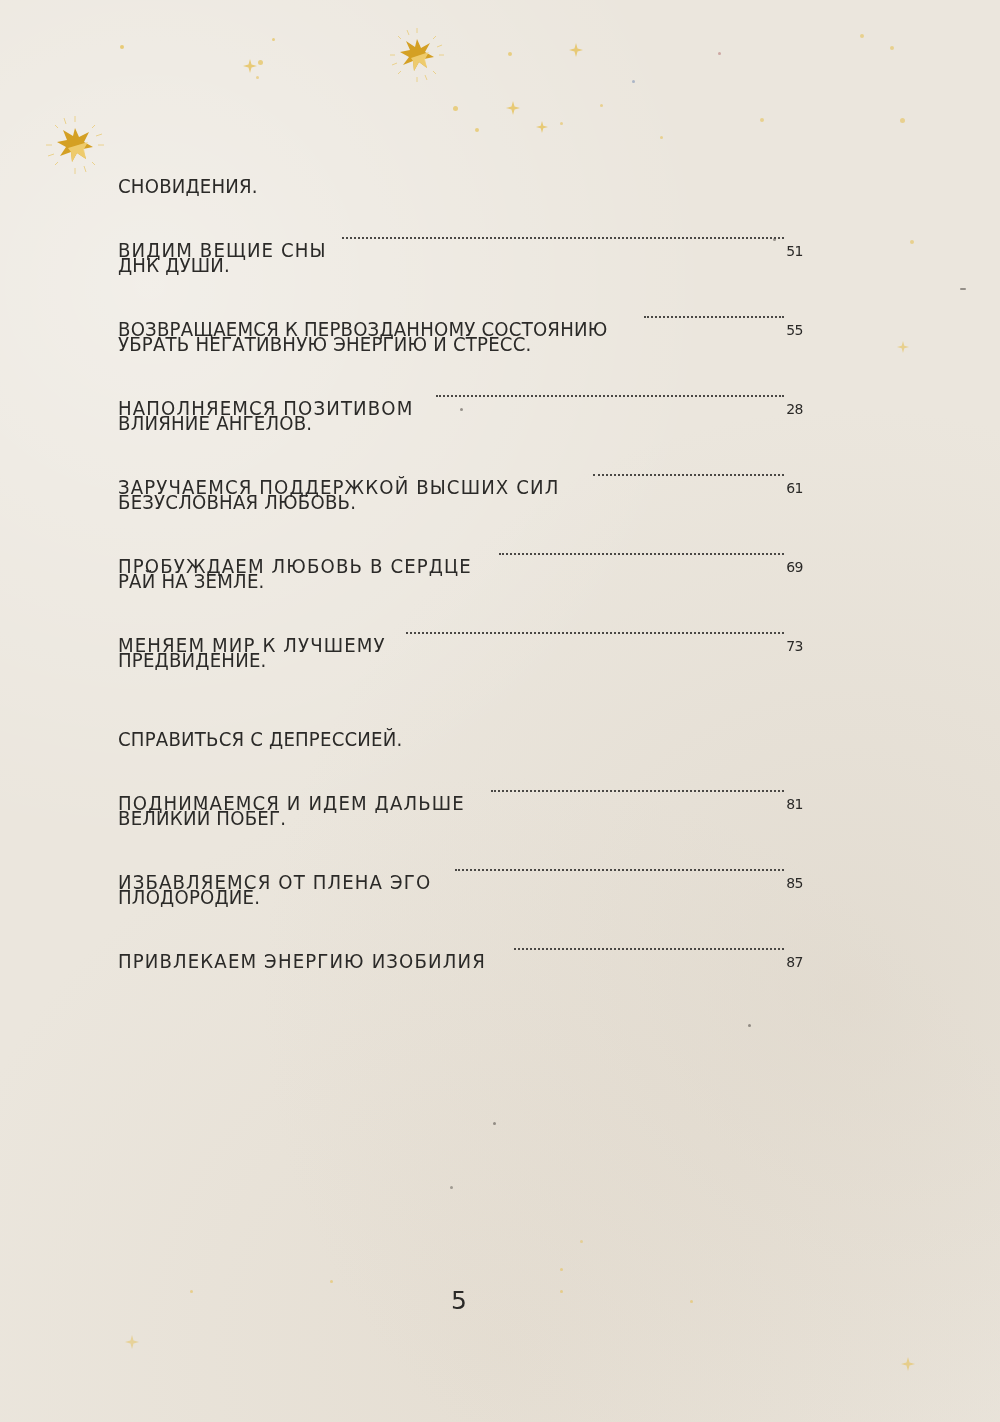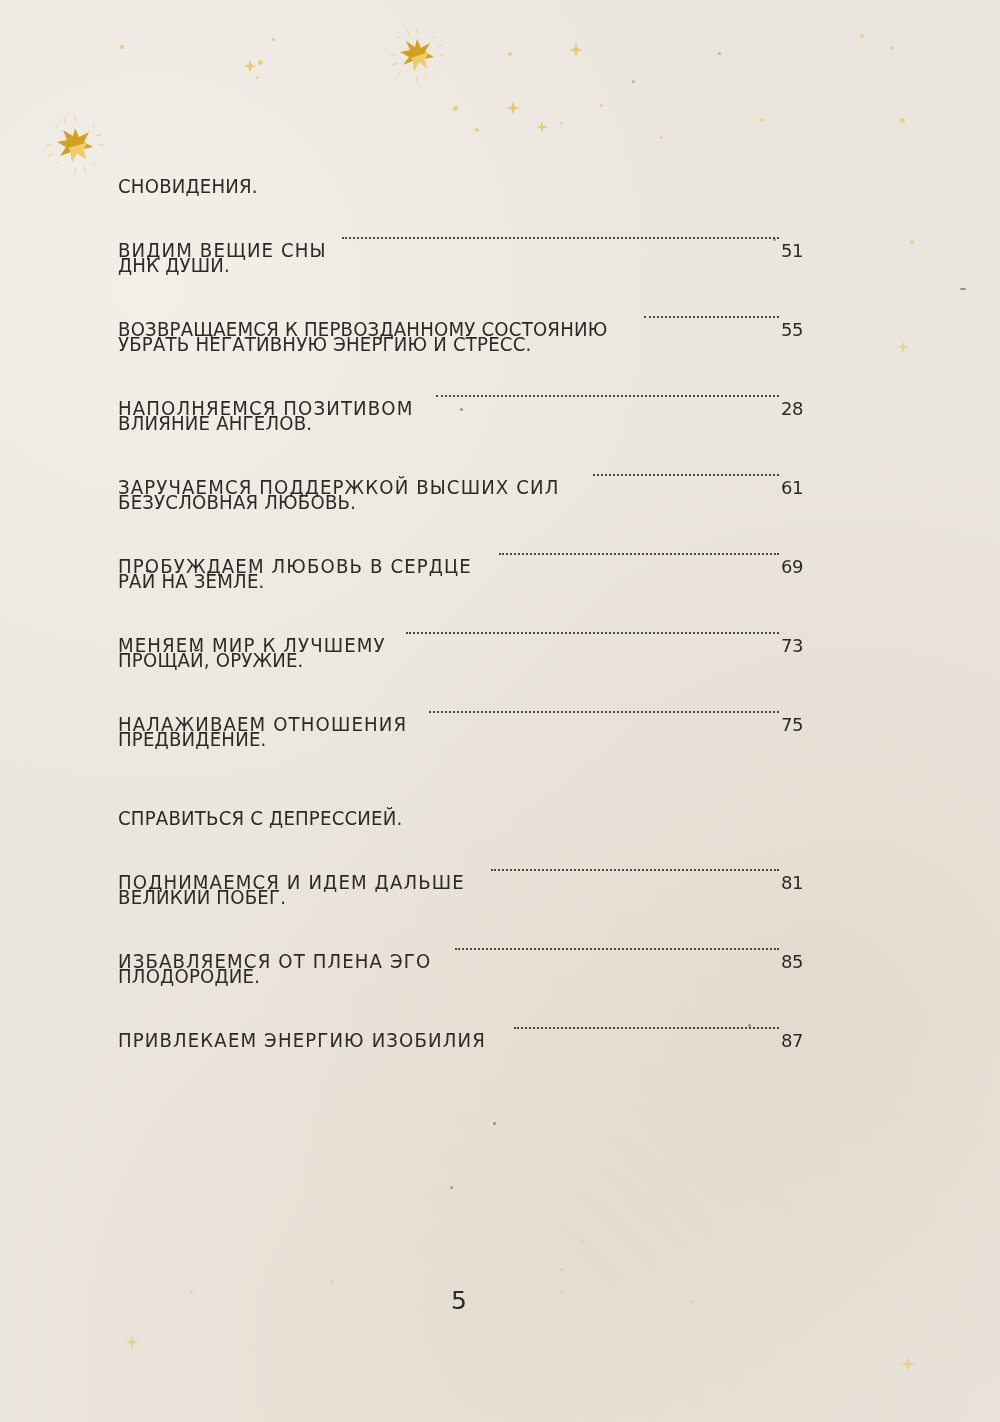--- a/index.html
+++ b/index.html
@@ -61,21 +61,21 @@
       flex: 0 0 auto;
     }
     .leader {
       flex: 1 1 auto;
       border-bottom: 2px dotted #4a4845;
       margin: 0 2px 7px 0;
       height: 1px;
     }
     .page-num {
       flex: 0 0 auto;
-      font-size: 18px;
+      font-size: 14px;
       letter-spacing: -0.5px;
     }
     .folio {
       position: absolute;
       left: 0;
       width: 918px;
       top: 1286px;
       text-align: center;
       font-size: 25px;
       color: #2b2a28;
@@ -227,28 +227,20 @@
 
   <div class="entry">
     <div class="entry-title">РАЙ НА ЗЕМЛЕ.</div>
     <div class="entry-line">
       <span class="entry-sub">МЕНЯЕМ МИР К ЛУЧШЕМУ</span>
       <span class="leader"></span>
       <span class="page-num">73</span>
     </div>
   </div>
 
-  <div class="entry">
-    <div class="entry-title">ПРОЩАЙ, ОРУЖИЕ.</div>
-    <div class="entry-line">
-      <span class="entry-sub">НАЛАЖИВАЕМ ОТНОШЕНИЯ</span>
-      <span class="leader"></span>
-      <span class="page-num">75</span>
-    </div>
-  </div>
 
   <div class="entry">
     <div class="entry-title">ПРЕДВИДЕНИЕ.</div>
   </div>
 
   <div class="entry">
     <div class="entry-title">СПРАВИТЬСЯ С ДЕПРЕССИЕЙ.</div>
     <div class="entry-line">
       <span class="entry-sub">ПОДНИМАЕМСЯ И ИДЕМ ДАЛЬШЕ</span>
       <span class="leader"></span>

